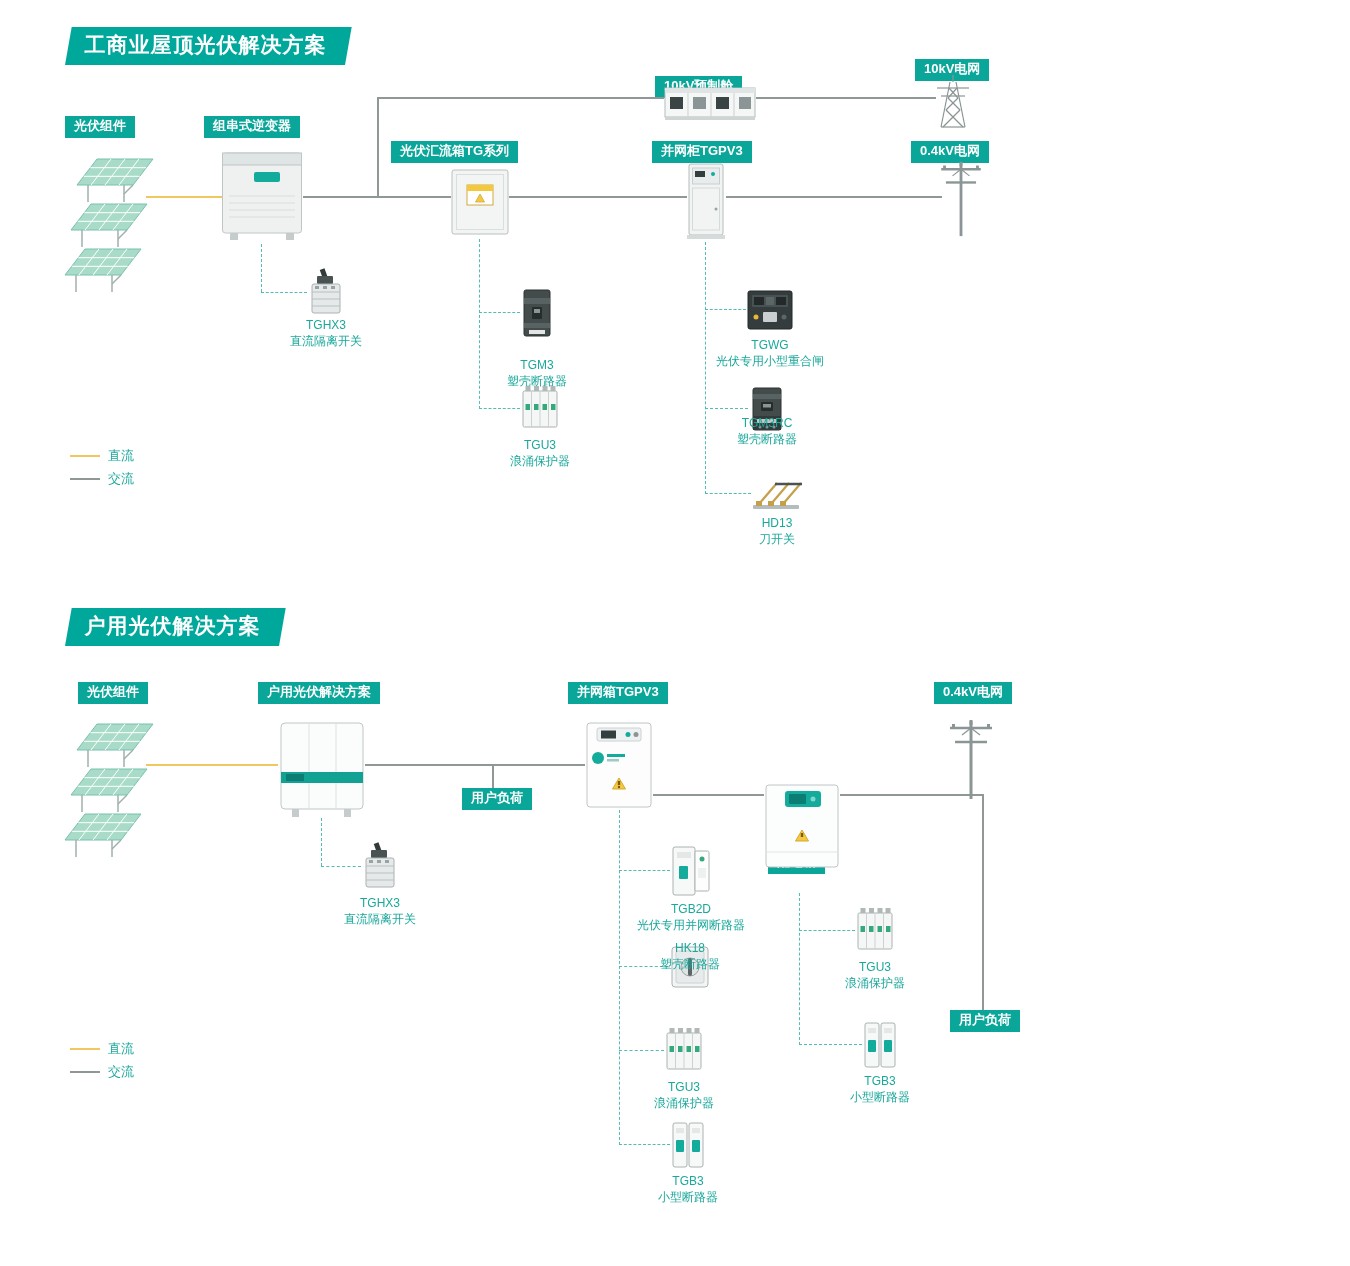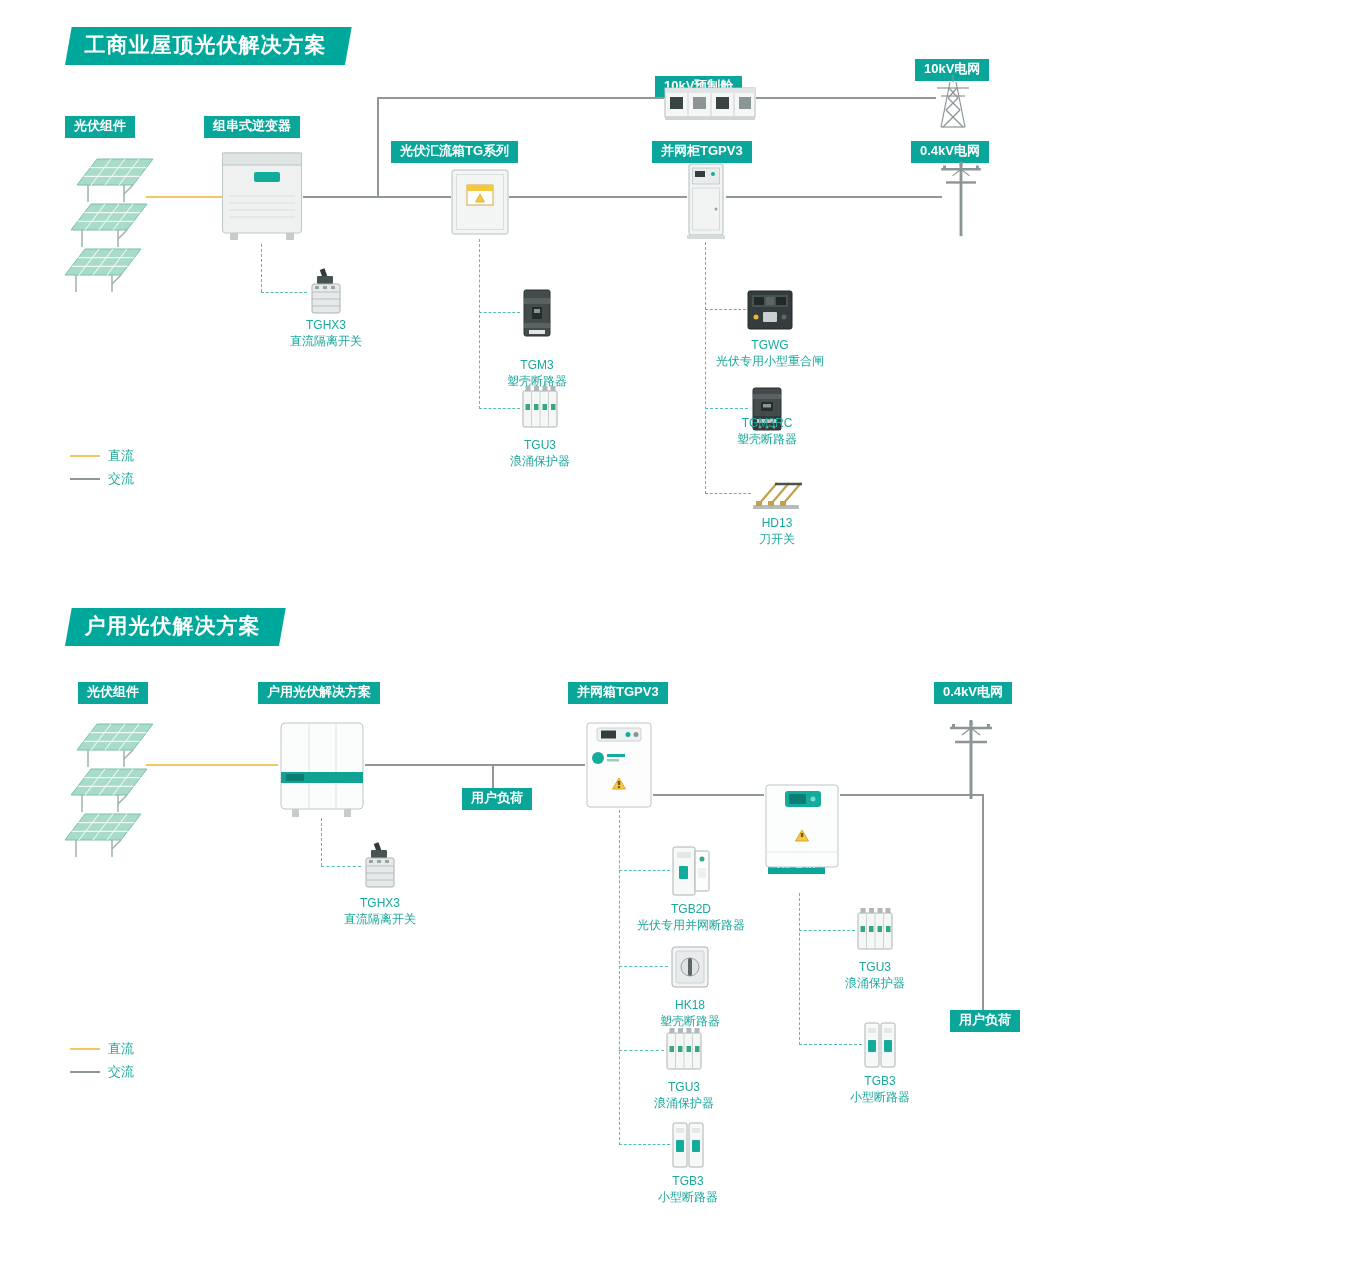--- a/index.html
+++ b/index.html
@@ -435,21 +435,21 @@
       <use href="#sym-tgb2d"></use>
     </svg>
   <div class="clabel" style="left:621px;top:902px">
     <div class="model">TGB2D</div>
     <div class="desc">光伏专用并网断路器</div>
   </div>
 
   <svg class="g" style="left:668px;top:944px;width:44px;height:46px">
       <use href="#sym-hk18"></use>
     </svg>
-  <div class="clabel" style="left:620px;top:998px">
+  <div class="clabel" style="left:620px;top:941px">
     <div class="model">HK18</div>
     <div class="desc">塑壳断路器</div>
   </div>
 
   <svg class="g" style="left:664px;top:1026px;width:40px;height:50px">
       <use href="#sym-tgu3"></use>
     </svg>
   <div class="clabel" style="left:614px;top:1080px">
     <div class="model">TGU3</div>
     <div class="desc">浪涌保护器</div>

